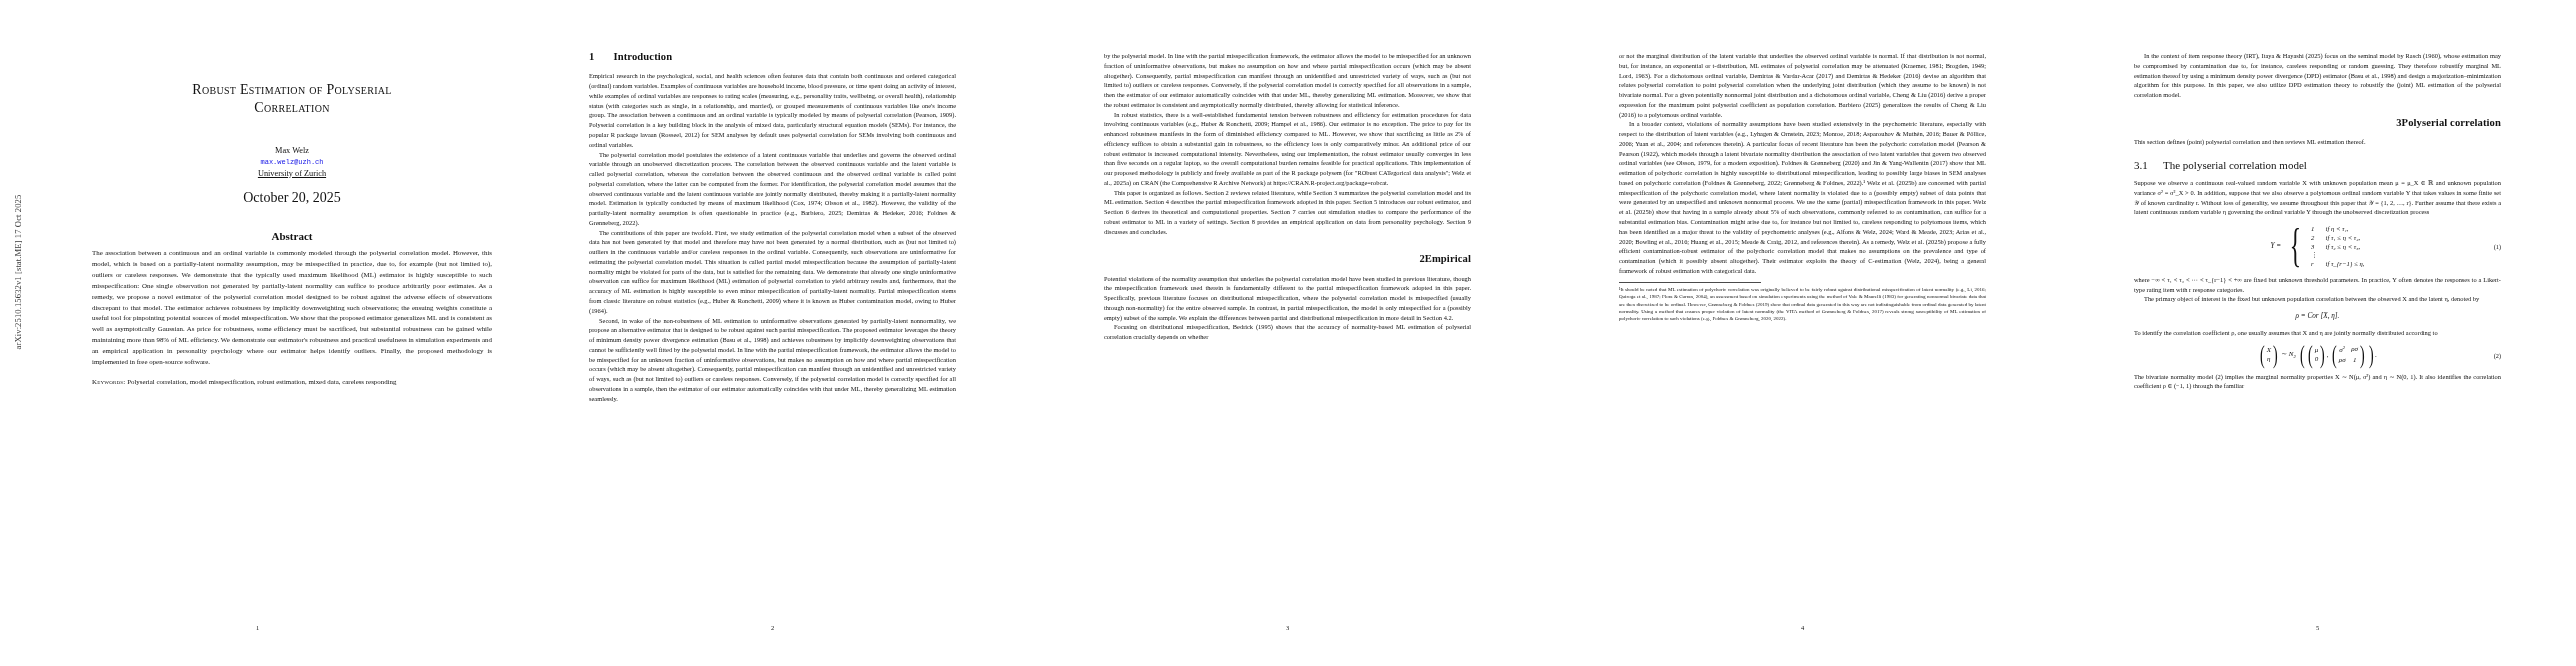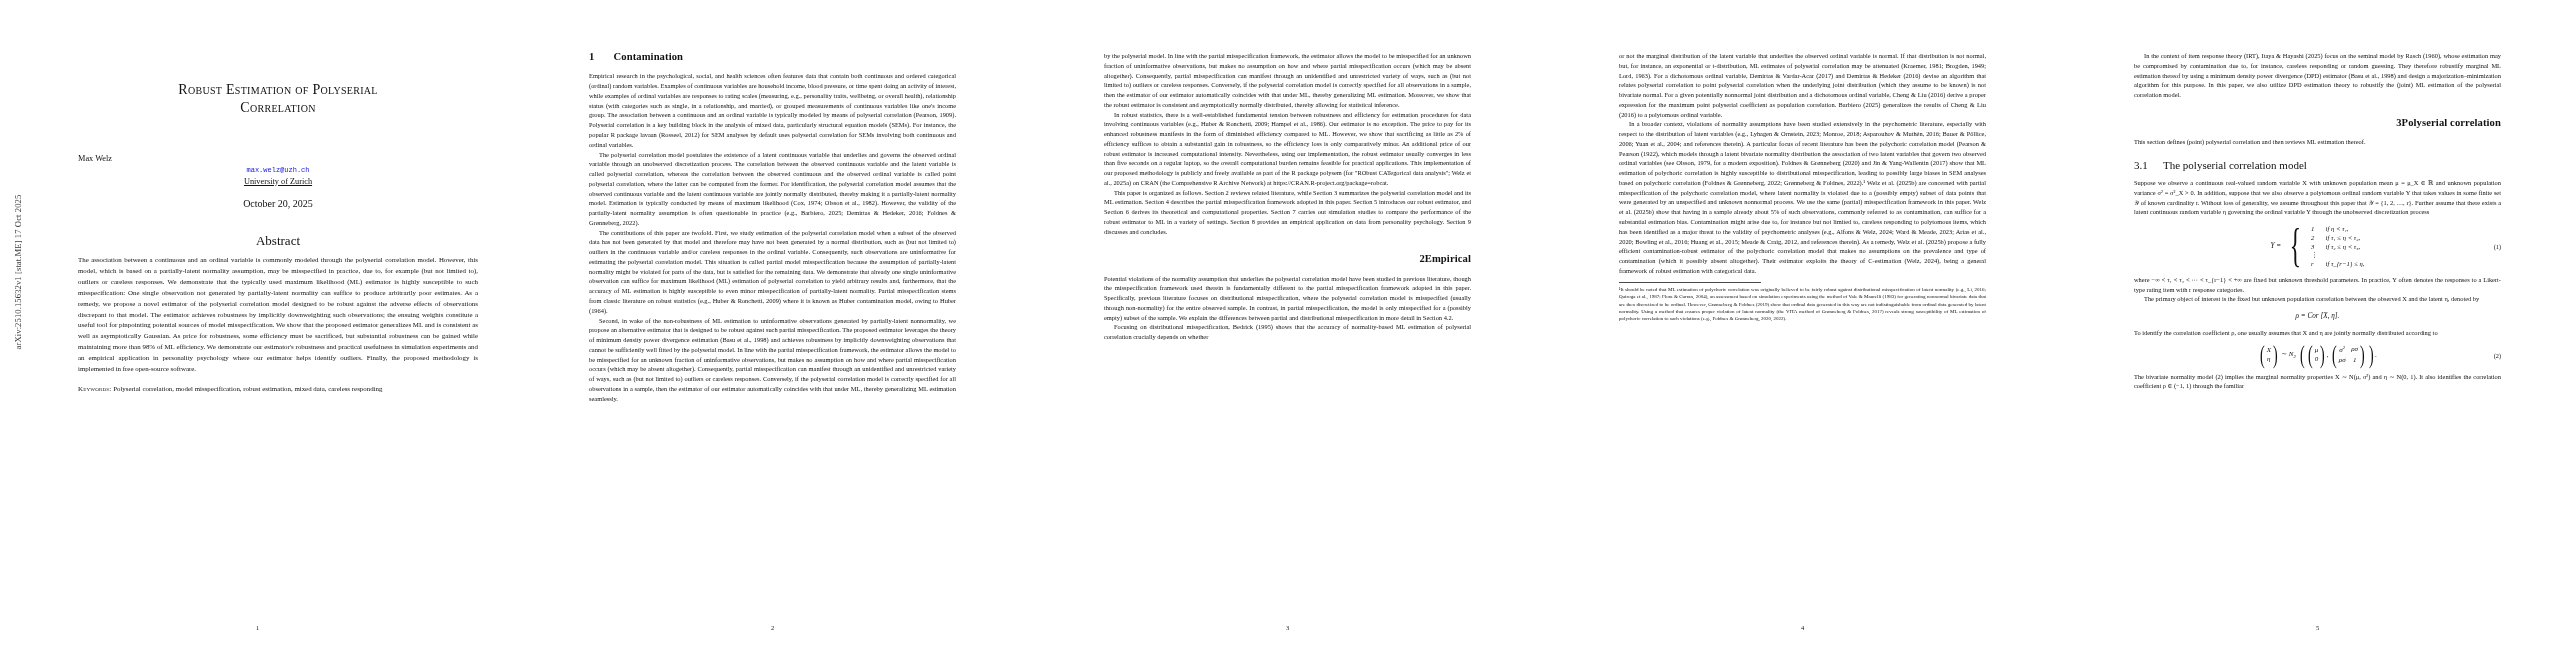--- a/index.html
+++ b/index.html
@@ -28,40 +28,40 @@
     transform-origin:center center;
     font-family:"Liberation Serif","DejaVu Serif",serif;
     font-size:8.6px;
     letter-spacing:0.1px;
     color:#3a3a3a;
     white-space:nowrap;
     text-align:center;
   }
   .p1-body{
     position:absolute;
-    left:78px;top:0;width:400px;height:596px;
+    left:92px;top:0;width:400px;height:596px;
   }
   .doc-title{
     margin-top:81px;
     text-align:center;
     font-variant:small-caps;
     font-size:14px;
     line-height:1.32;
     letter-spacing:0.3px;
     font-weight:400;
   }
-  .author{margin-top:36px;font-size:8.3px;}
+  .author{margin-top:28px;text-align:center;font-size:8.3px;}
   .email{
     margin-top:3px;text-align:center;
     font-family:"Liberation Mono","DejaVu Sans Mono",monospace;
     font-size:7px;color:#1414e6;
   }
   .affil{margin-top:2.8px;text-align:center;font-size:8.3px;text-decoration:underline;}
-  .pdate{margin-top:12.2px;text-align:center;font-size:10px;}
-  .abs-head{margin-top:24.5px;text-align:center;font-size:13px;font-weight:normal;}
+  .pdate{margin-top:12.2px;text-align:center;font-size:14px;}
+  .abs-head{margin-top:24.5px;text-align:center;font-size:11px;font-weight:bold;}
   .abs-body{
     margin-top:5.6px;
     font-size:6.9px;line-height:1.58;
     text-align:justify;
     text-justify:inter-word;
     hyphens:auto;
   }
   .kw{
     margin-top:9px;font-size:6.9px;line-height:1.58;
     text-align:justify;
@@ -170,21 +170,21 @@
         <span class="kwlab">Keywords:</span>
         <span>Polyserial correlation, model misspecification, robust estimation, mixed data, careless responding</span>
       </div>
     </div>
     <div class="pageno">1</div>
   </div>
 
   <div class="page">
     <div class="col">
       <div class="sec-h1">
-        <span class="num">1</span><span>Contamination</span>
+        <span class="num">1</span><span>Introduction</span>
       </div>
       <p class="tx">Empirical research in the psychological, social, and health sciences often features data that contain both continuous and ordered categorical (ordinal) random variables. Examples of continuous variables are household income, blood pressure, or time spent doing an activity of interest, while examples of ordinal variables are responses to rating scales (measuring, e.g., personality traits, wellbeing, or overall health), relationship status (with categories such as single, in a relationship, and married), or grouped measurements of continuous variables like one's income group. The association between a continuous and an ordinal variable is typically modeled by means of polyserial correlation (Pearson, 1909). Polyserial correlation is a key building block in the analysis of mixed data, particularly structural equation models (SEMs). For instance, the popular R package lavaan (Rosseel, 2012) for SEM analyses by default uses polyserial correlation for SEMs involving both continuous and ordinal variables.</p>
       <p class="tx ind">The polyserial correlation model postulates the existence of a latent continuous variable that underlies and governs the observed ordinal variable through an unobserved discretization process. The correlation between the observed continuous variable and the latent variable is called polyserial correlation, whereas the correlation between the observed continuous and the observed ordinal variable is called point polyserial correlation, where the latter can be computed from the former. For identification, the polyserial correlation model assumes that the observed continuous variable and the latent continuous variable are jointly normally distributed, thereby making it a partially-latent normality model. Estimation is typically conducted by means of maximum likelihood (Cox, 1974; Olsson et al., 1982). However, the validity of the partially-latent normality assumption is often questionable in practice (e.g., Barbiero, 2025; Demirtas &amp; Hedeker, 2016; Foldnes &amp; Grønneberg, 2022).</p>
       <p class="tx ind">The contributions of this paper are twofold. First, we study estimation of the polyserial correlation model when a subset of the observed data has not been generated by that model and therefore may have not been generated by a normal distribution, such as (but not limited to) outliers in the continuous variable and/or careless responses in the ordinal variable. Consequently, such observations are uninformative for estimating the polyserial correlation model. This situation is called partial model misspecification because the assumption of partially-latent normality might be violated for parts of the data, but is satisfied for the remaining data. We demonstrate that already one single uninformative observation can suffice for maximum likelihood (ML) estimation of polyserial correlation to yield arbitrary results and, furthermore, that the accuracy of ML estimation is highly susceptible to even minor misspecification of partially-latent normality. Partial misspecification stems from classic literature on robust statistics (e.g., Huber &amp; Ronchetti, 2009) where it is known as Huber contamination model, owing to Huber (1964).</p>
       <p class="tx ind">Second, in wake of the non-robustness of ML estimation to uninformative observations generated by partially-latent nonnormality, we propose an alternative estimator that is designed to be robust against such partial misspecification. The proposed estimator leverages the theory of minimum density power divergence estimation (Basu et al., 1998) and achieves robustness by implicitly downweighting observations that cannot be sufficiently well fitted by the polyserial model. In line with the partial misspecification framework, the estimator allows the model to be misspecified for an unknown fraction of uninformative observations, but makes no assumption on how and where partial misspecification occurs (which may be absent altogether). Consequently, partial misspecification can manifest through an unidentified and unrestricted variety of ways, such as (but not limited to) outliers or careless responses. Conversely, if the polyserial correlation model is correctly specified for all observations in a sample, then the estimator of our estimator automatically coincides with that under ML, thereby generalizing ML estimation seamlessly.</p>
     </div>
     <div class="pageno">2</div>
   </div>
 
   <div class="page">

